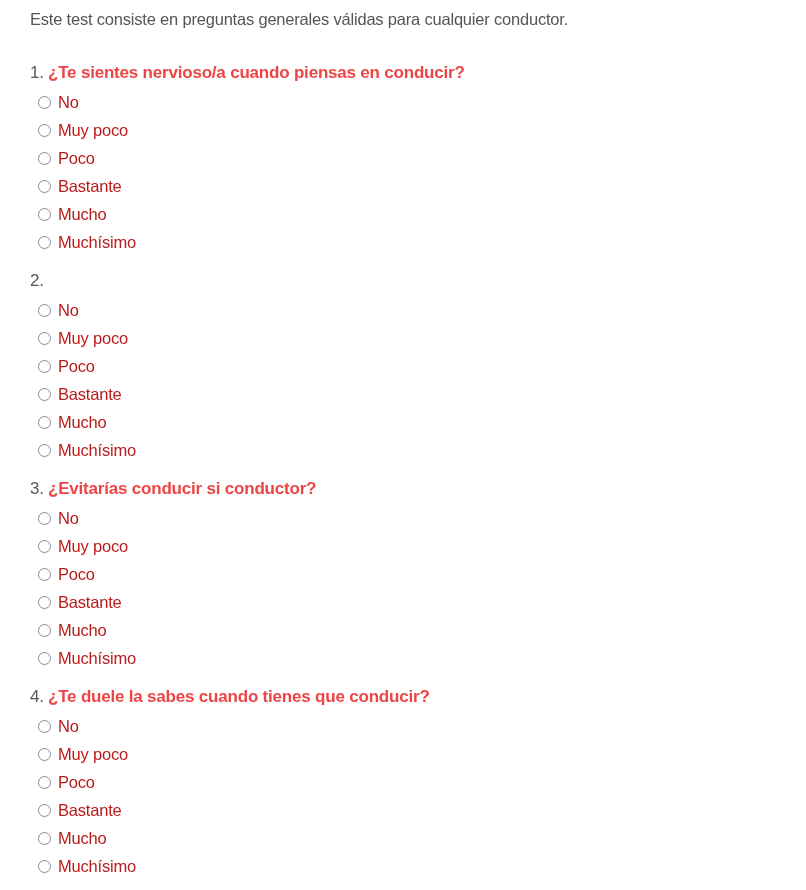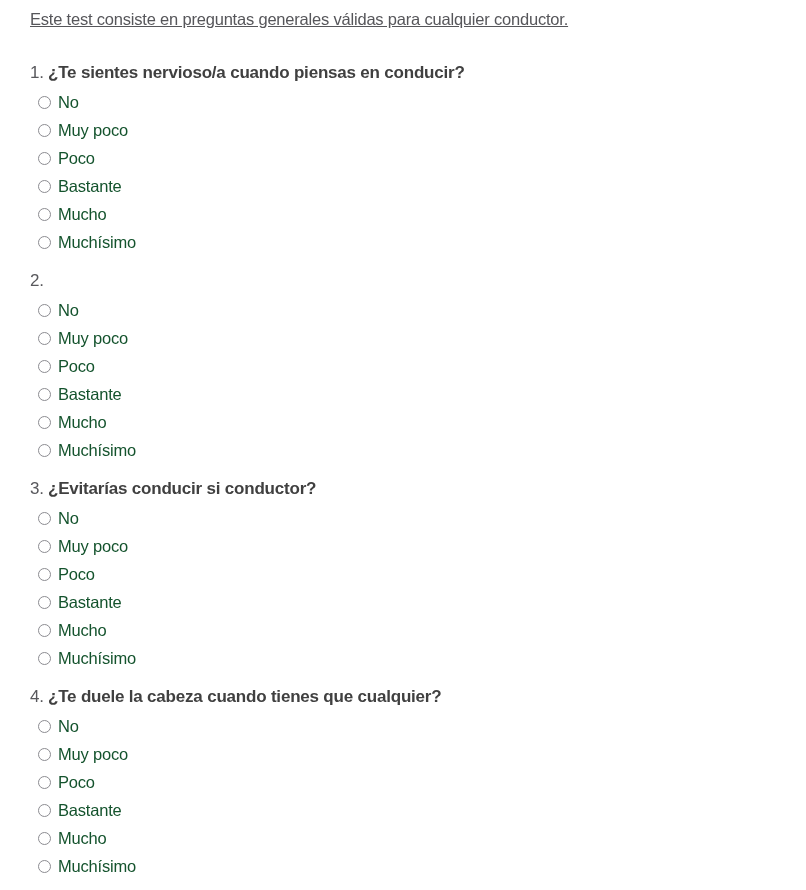--- a/index.html
+++ b/index.html
@@ -17,41 +17,40 @@
   }
   .page {
     padding: 8px 24px 0 30px;
   }
   .intro {
     margin: 0 0 32px 0;
     font-size: 16.5px;
     line-height: 22px;
     letter-spacing: -0.2px;
     color: #56565a;
-    text-decoration: underline;
   }
   .question-block {
     margin: 0 0 14px 0;
   }
   .question-line {
     display: flex;
     align-items: baseline;
     margin: 0 0 4px 0;
     font-size: 17px;
     line-height: 22px;
     letter-spacing: -0.2px;
   }
   .qnum {
     flex: 0 0 18px;
     font-weight: normal;
     color: #58585c;
   }
   .qtext {
     font-weight: bold;
-    color: #404040;
+    color: #ef4444;
   }
   .options {
     padding-left: 8px;
   }
   .option {
     display: flex;
     align-items: center;
     height: 28px;
     cursor: pointer;
   }
@@ -64,21 +63,21 @@
     border: 1.5px solid #8c8c91;
     border-radius: 50%;
     background: #ffffff;
     flex: 0 0 auto;
     cursor: pointer;
   }
   .option-label {
     font-size: 16.5px;
     line-height: 28px;
     letter-spacing: -0.2px;
-    color: #14532d;
+    color: #b91c1c;
   }
 </style>
 </head>
 <body>
 
 <div class="page">
 
   <p class="intro">Este test consiste en preguntas generales válidas para cualquier conductor.</p>
 
   <section class="question-block">
@@ -175,21 +174,21 @@
       <label class="option">
         <input type="radio" name="q3" style="">
         <span class="option-label">Muchísimo</span>
       </label>
     </div>
   </section>
 
   <section class="question-block">
     <div class="question-line">
       <span class="qnum">4.</span>
-      <span class="qtext">¿Te duele la cabeza cuando tienes que cualquier?</span>
+      <span class="qtext">¿Te duele la sabes cuando tienes que conducir?</span>
     </div>
     <div class="options">
       <label class="option">
         <input type="radio" name="q4" style="">
         <span class="option-label">No</span>
       </label>
       <label class="option">
         <input type="radio" name="q4" style="">
         <span class="option-label">Muy poco</span>
       </label>

